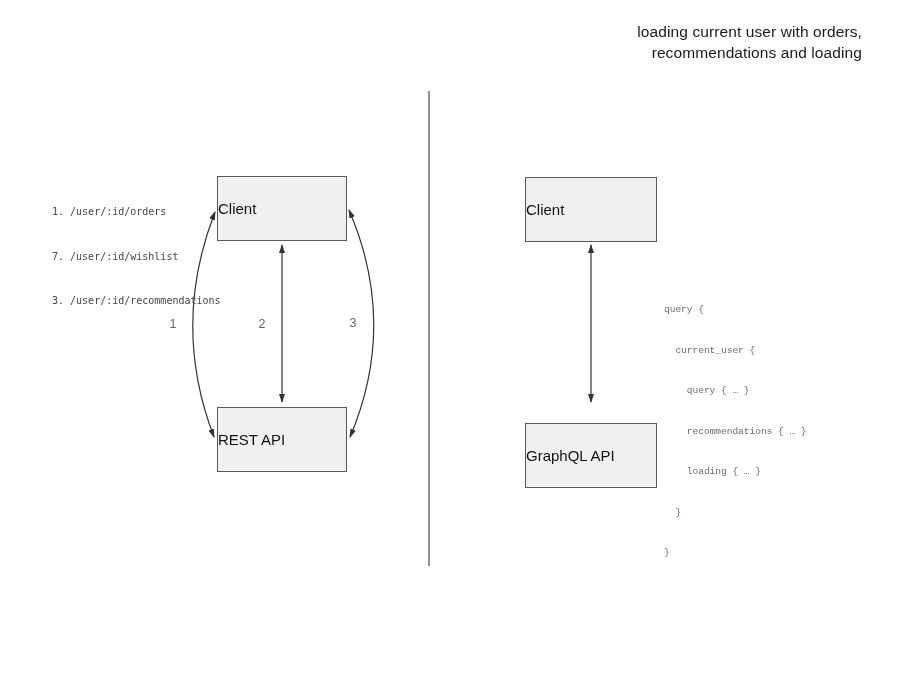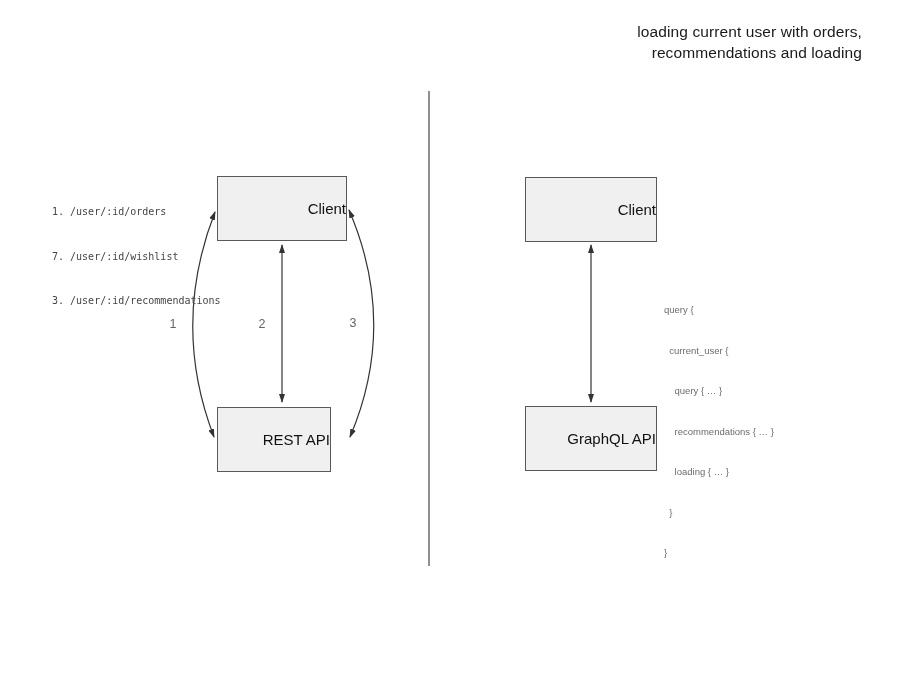--- a/index.html
+++ b/index.html
@@ -44,44 +44,44 @@
     color: #454545;
     white-space: pre;
     margin-left: 44px;
   }
   .node {
     position: absolute;
     background: #f0f0f0;
     border: 1px solid #595959;
     display: flex;
     align-items: center;
-    justify-content: flex-end;
+    justify-content: flex-start;
     font-size: 15px;
     color: #111111;
     box-sizing: border-box;
   }
   .node-client-left  { left: 217px; top: 176px; width: 130px; height: 65px; }
-  .node-rest-api     { left: 217px; top: 407px; width: 114px; height: 65px; }
+  .node-rest-api     { left: 217px; top: 407px; width: 130px; height: 65px; }
   .node-client-right { left: 525px; top: 177px; width: 132px; height: 65px; }
-  .node-graphql-api  { left: 525px; top: 406px; width: 132px; height: 65px; }
+  .node-graphql-api  { left: 525px; top: 423px; width: 132px; height: 65px; }
   .arrow-label {
     position: absolute;
     font-size: 12.5px;
     color: #666666;
     width: 16px;
     text-align: center;
   }
   .arrow-label-1 { left: 165px; top: 317px; }
   .arrow-label-2 { left: 254px; top: 317px; }
   .arrow-label-3 { left: 345px; top: 316px; }
   .query-block {
     position: absolute;
     left: 664px;
     top: 276px;
-    font-family: Liberation Sans, sans-serif;
+    font-family: Liberation Mono, monospace;
     font-size: 9.5px;
     line-height: 13.5px;
     color: #6b6b6b;
     white-space: pre;
   }
 </style>
 </head>
 <body>
 
 <div class="stage">

